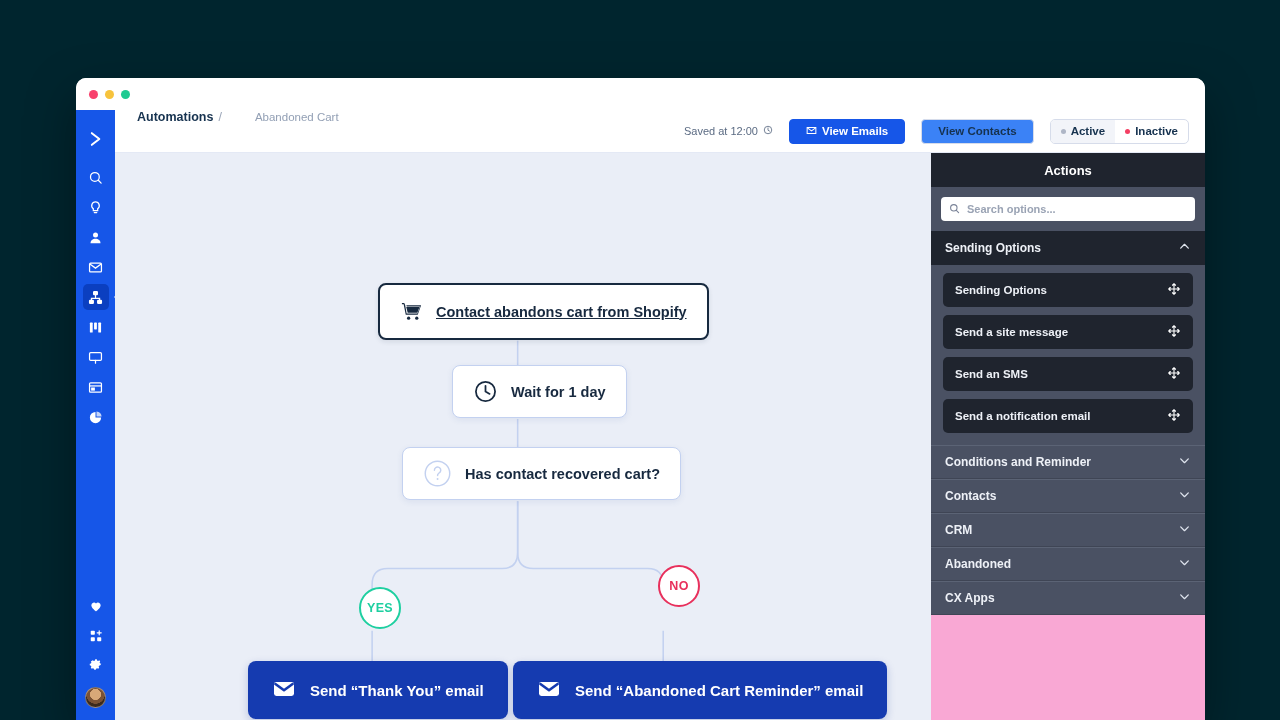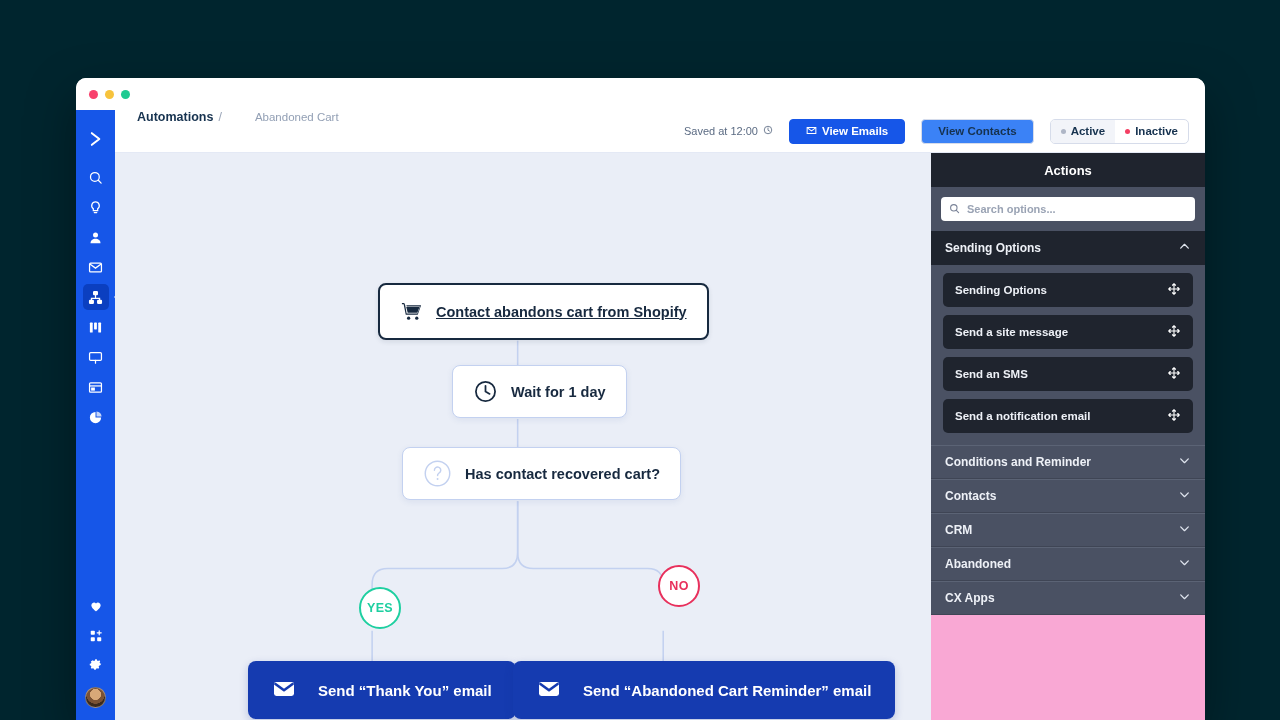--- a/index.html
+++ b/index.html
@@ -116,21 +116,21 @@
     border: 1.5px solid #c3d1f0; box-shadow: 0 2px 6px rgba(60,90,160,.09); }
   .branch-badge {
     position: absolute; width: 42px; height: 42px; border-radius: 50%;
     background: #fff; display: flex; align-items: center; justify-content: center;
     font-size: 12.5px; font-weight: bold; letter-spacing: .3px;
   }
   #badge-yes { left: 244px; top: 434px; border: 2px solid #1ecfa0; color: #1ecfa0; }
   #badge-no { left: 543px; top: 412px; border: 2px solid #e8305c; color: #e8305c; }
   .email-node {
     position: absolute; height: 58px; background: #153bb0; border-radius: 8px;
-    display: flex; align-items: center; gap: 22px; padding: 0 24px;
+    display: flex; align-items: center; gap: 14px; padding: 0 24px;
     color: #fff; font-size: 15px; font-weight: bold; white-space: nowrap;
     box-shadow: 0 3px 8px rgba(16,45,140,.22);
   }
   #node-email-yes { left: 133px; top: 508px; }
   #node-email-no { left: 398px; top: 508px; }
 
   
   #panel-title {
     height: 34px; background: #1f242e; color: #fff;
     display: flex; align-items: center; justify-content: center;

